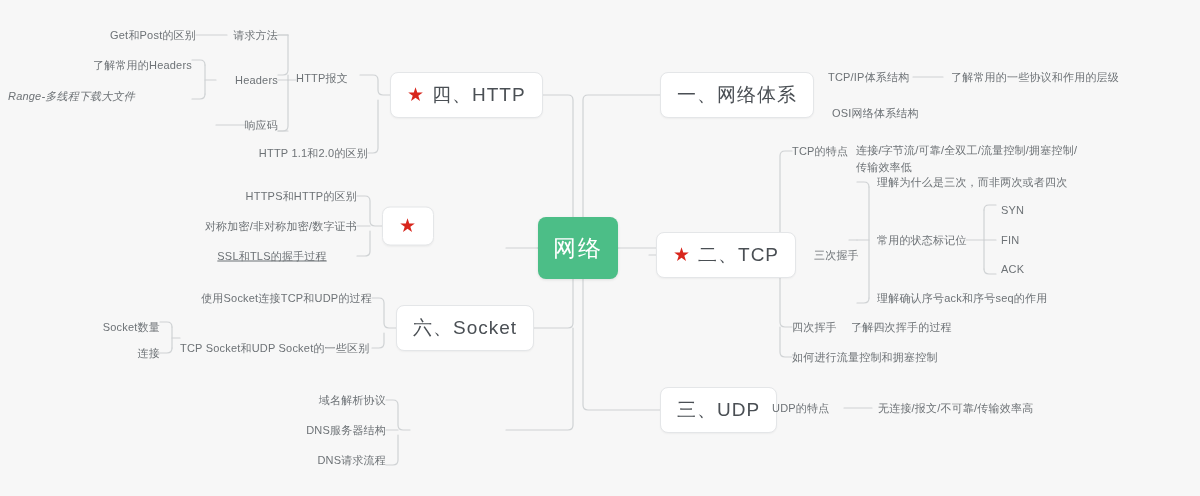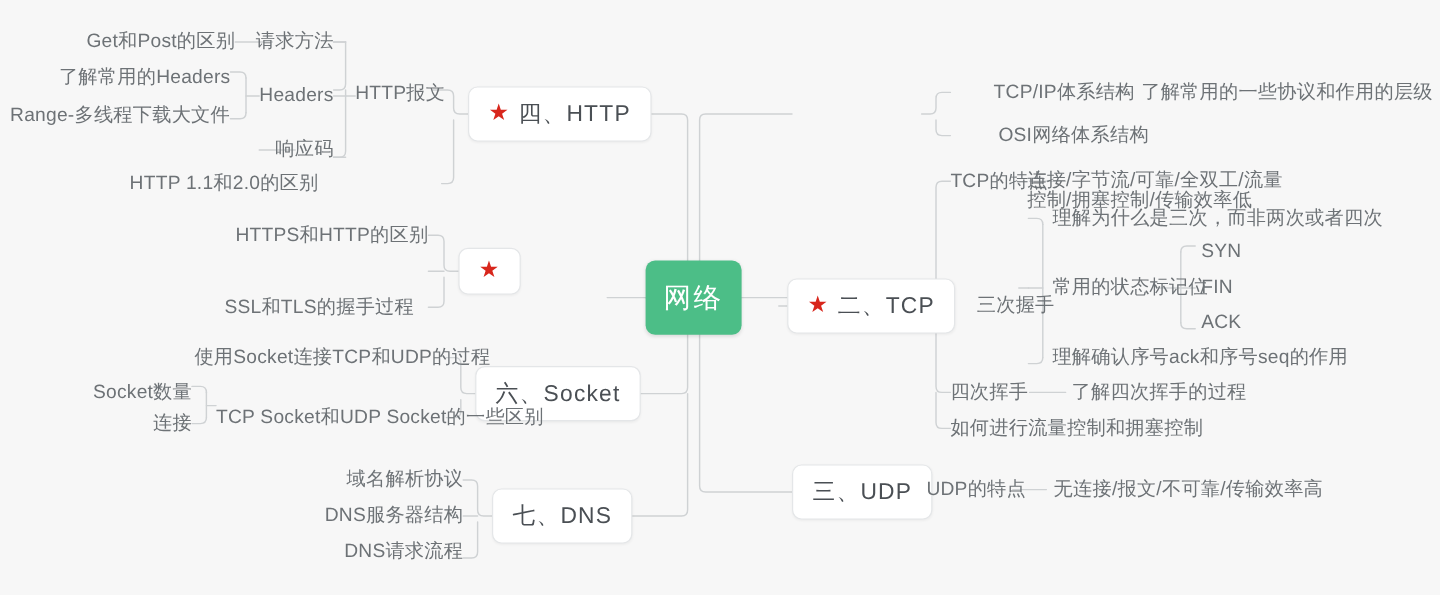--- a/index.html
+++ b/index.html
@@ -64,27 +64,27 @@
   .star {
     color: #d8261c;
     font-size: 19px;
     line-height: 1;
     position: relative;
     top: -1px;
   }
   .leaf {
     position: absolute;
     transform: translateY(-50%);
-    font-size: 16px;
+    font-size: 11px;
     color: #6d7276;
     letter-spacing: 0.2px;
     line-height: 17px;
     white-space: nowrap;
   }
-  .leaf.r  { }
+  .leaf.r  { text-align: right; }
   .leaf.wrap {
     white-space: normal;
     width: 240px;
   }
 </style>
 </head>
 <body>
 
 <div id="canvas">
 
@@ -180,24 +180,24 @@
   </div>
 
   <div class="node box" style="left:382px; top:226px;">
     <span class="star">★</span>
   </div>
 
   <div class="node box" style="left:396px; top:328px;">
     <span>六、Socket</span>
   </div>
 
-  <div class="node box" style="left:410px; top:430px;">
-    <span>七、DNS</span>
-  </div>
-
+
+  <div class="node box" style="left:660px; top:95px;">
+    <span>一、网络体系</span>
+  </div>
 
   <div class="node box" style="left:656px; top:255px;">
     <span class="star">★</span>
     <span>二、TCP</span>
   </div>
 
   <div class="node box" style="left:660px; top:410px;">
     <span>三、UDP</span>
   </div>
 
@@ -206,29 +206,30 @@
   <div class="leaf r" style="left:108px; top:153px; width:260px;">HTTP 1.1和2.0的区别</div>
 
   <div class="leaf r" style="left:128px; top:35px; width:150px; text-align:right;">请求方法</div>
 
   <div class="leaf r" style="left:40px; top:35px; width:156px; text-align:right;">Get和Post的区别</div>
 
   <div class="leaf r" style="left:146px; top:80px; width:132px; text-align:right;">Headers</div>
 
   <div class="leaf r" style="left:40px; top:65px; width:152px; text-align:right;">了解常用的Headers</div>
 
-  <div class="leaf r" style="left:8px; top:96px; width:184px; text-align:center;">Range-多线程下载大文件</div>
+  <div class="leaf r" style="left:8px; top:96px; width:184px; text-align:left;font-style:italic;">Range-多线程下载大文件</div>
 
   <div class="leaf r" style="left:170px; top:125px; width:108px; text-align:right;font-family:Liberation Serif, serif;">响应码</div>
 
 
   <div class="leaf r" style="left:177px; top:196px; width:180px; text-align:right;">HTTPS和HTTP的区别</div>
 
-
-  <div class="leaf r" style="left:187px; top:256px; width:170px; text-align:left;">SSL和TLS的握手过程</div>
+  <div class="leaf r" style="left:137px; top:226px; width:220px; text-align:right;">对称加密/非对称加密/数字证书</div>
+
+  <div class="leaf r" style="left:187px; top:256px; width:170px; text-align:center;text-decoration:underline;">SSL和TLS的握手过程</div>
 
   <div class="leaf r" style="left:162px; top:298px; width:210px; text-align:right;">使用Socket连接TCP和UDP的过程</div>
 
   <div class="leaf r" style="left:180px; top:348px; width:192px; text-align:left;">TCP Socket和UDP Socket的一些区别</div>
 
   <div class="leaf r" style="left:60px; top:327px; width:100px; text-align:right;">Socket数量</div>
 
   <div class="leaf r" style="left:90px; top:353px; width:70px; text-align:right;">连接</div>
 
   <div class="leaf r" style="left:266px; top:400px; width:120px; text-align:right;">域名解析协议</div>
@@ -256,21 +257,21 @@
   <div class="leaf" style="left:1001px; top:210px;">SYN</div>
 
   <div class="leaf" style="left:1001px; top:240px;">FIN</div>
 
   <div class="leaf" style="left:1001px; top:269px;">ACK</div>
 
   <div class="leaf" style="left:877px; top:298px;">理解确认序号ack和序号seq的作用</div>
 
   <div class="leaf" style="left:792px; top:327px;">四次挥手</div>
 
-  <div class="leaf" style="left:893px; top:327px;">了解四次挥手的过程</div>
+  <div class="leaf" style="left:851px; top:327px;">了解四次挥手的过程</div>
 
   <div class="leaf" style="left:792px; top:357px;">如何进行流量控制和拥塞控制</div>
 
   <div class="leaf" style="left:772px; top:408px;">UDP的特点</div>
 
   <div class="leaf" style="left:878px; top:408px;">无连接/报文/不可靠/传输效率高</div>
 
 </div>
 
 </body></html>

